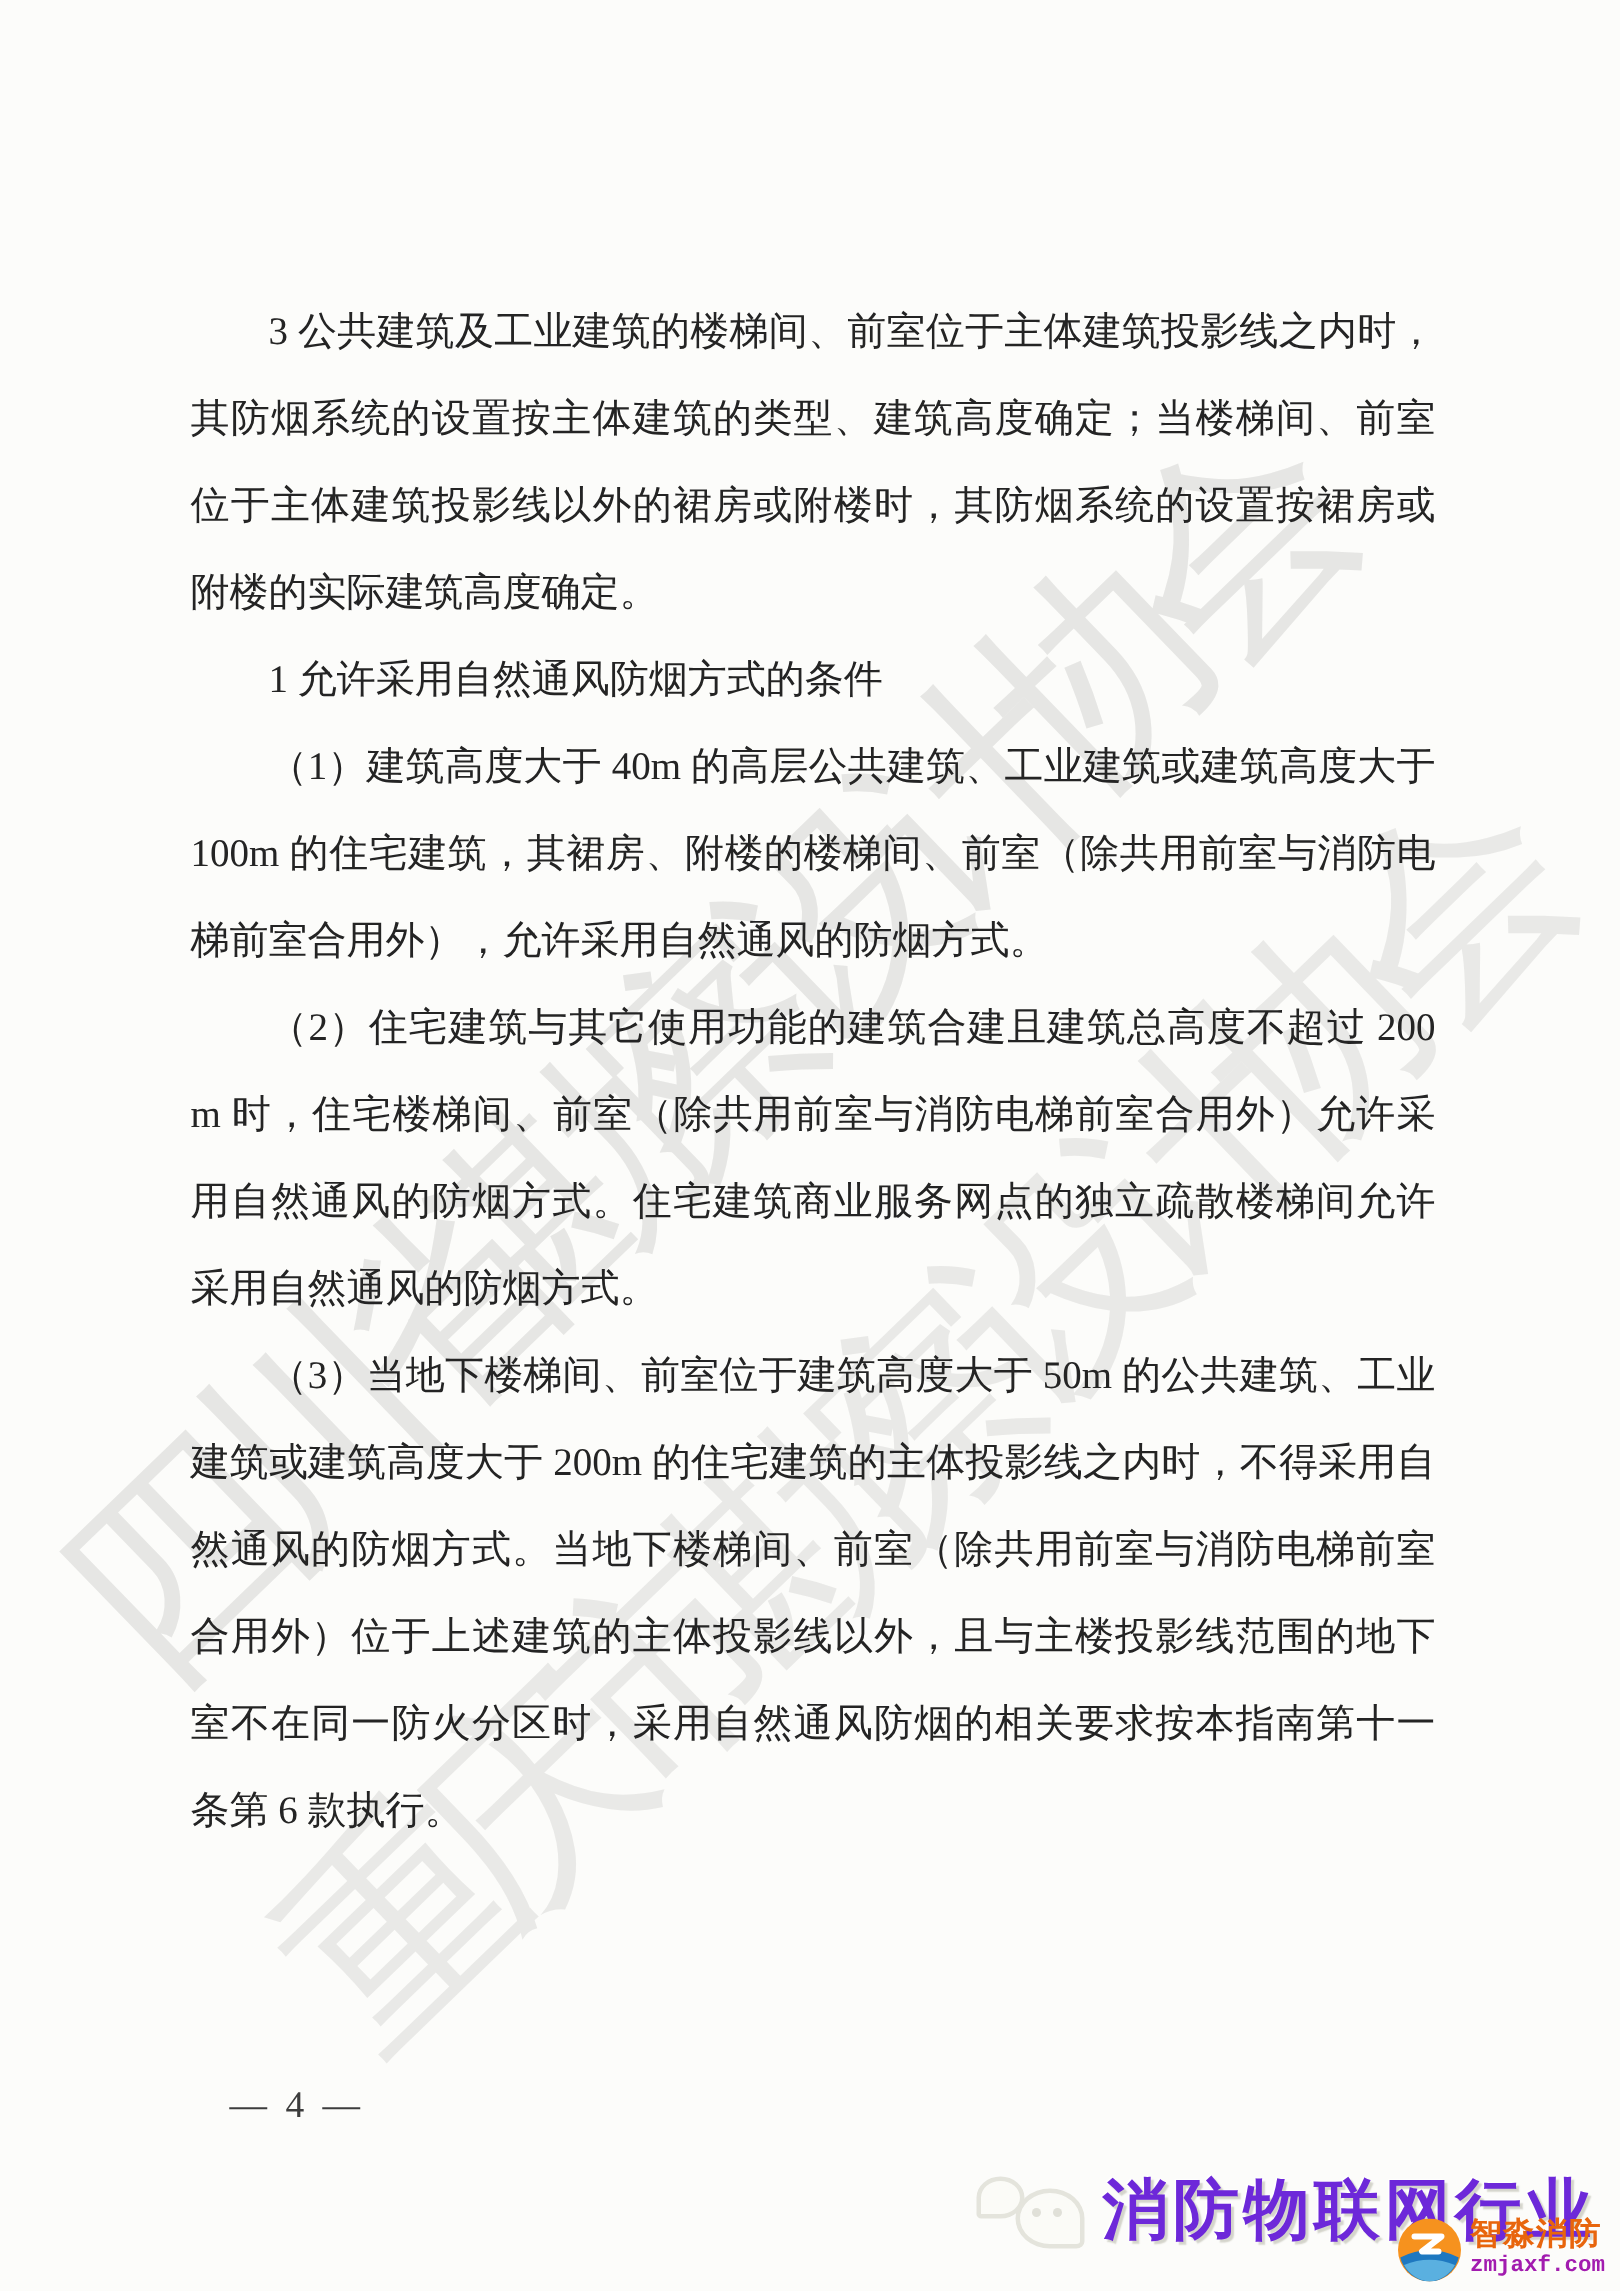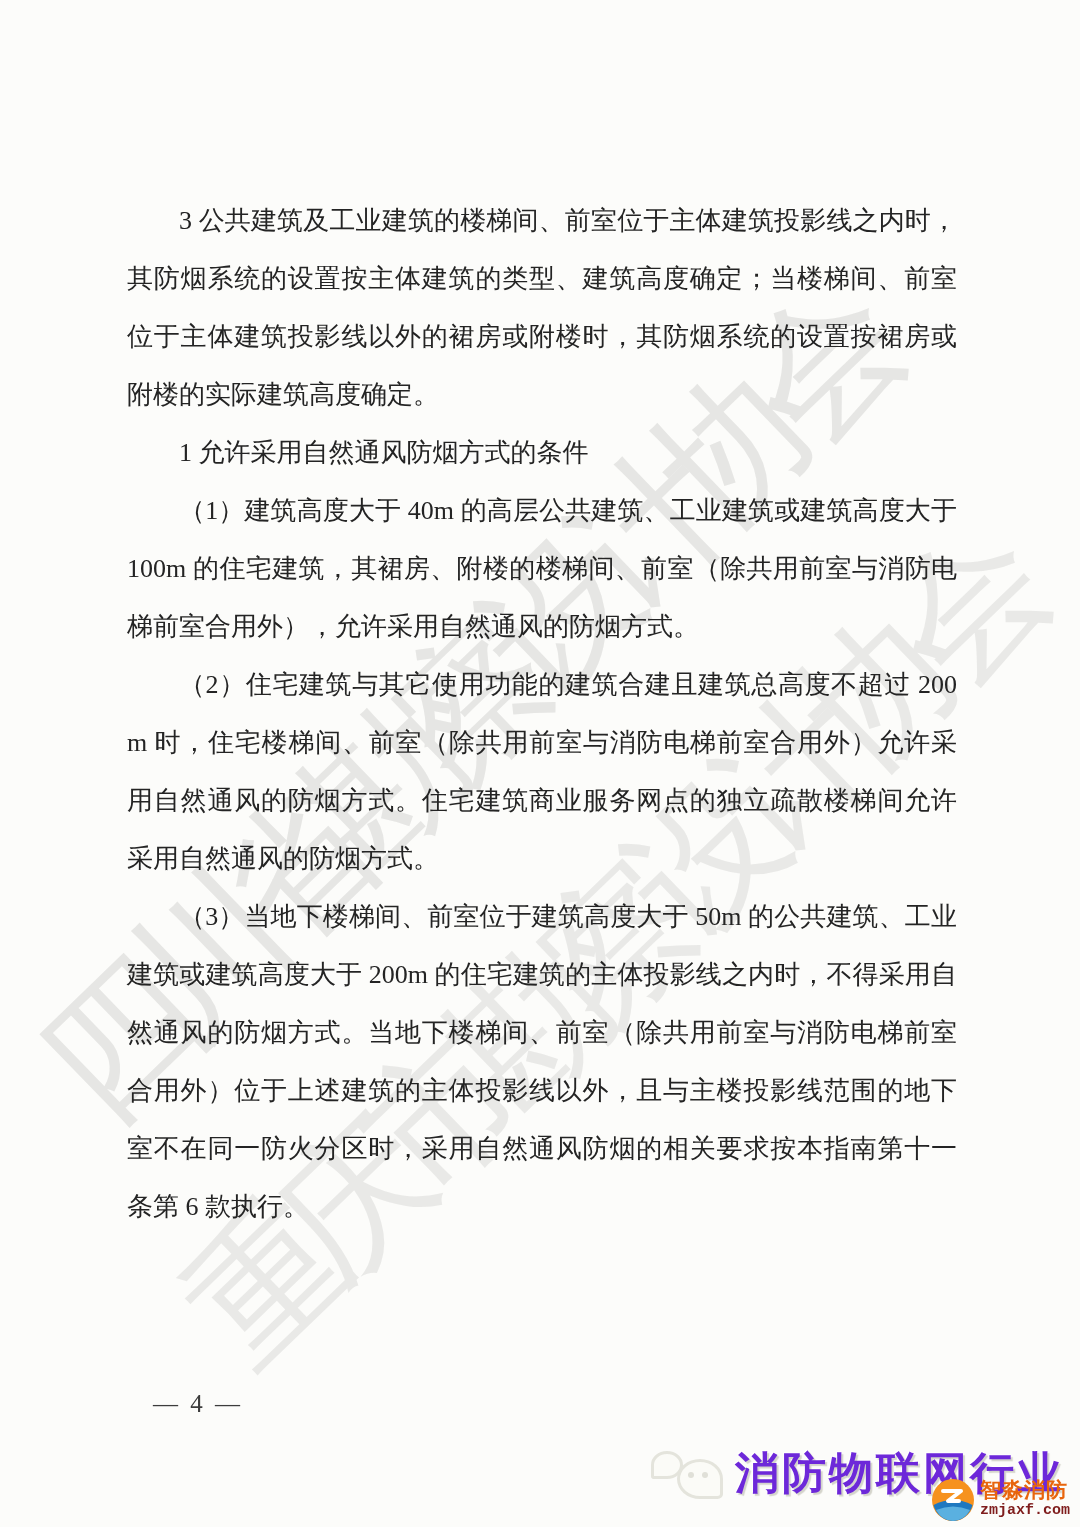--- a/index.html
+++ b/index.html
@@ -110,21 +110,21 @@
     font-family: "Liberation Sans", "DejaVu Sans", sans-serif;
     font-size: 21px;
     font-weight: bold;
     color: #e8650d;
     letter-spacing: 1px;
   }
   .brand-site {
     font-family: "Liberation Mono", "DejaVu Sans Mono", monospace;
     font-size: 15px;
     font-weight: bold;
-    color: #7f1d1d;
+    color: #a21caf;
     margin-top: 3px;
   }
 </style>
 </head>
 <body>
 
 <div class="page">
 
   <div class="wm-layer">
     <div class="wm wm-1">四川省勘察设计协会</div>

